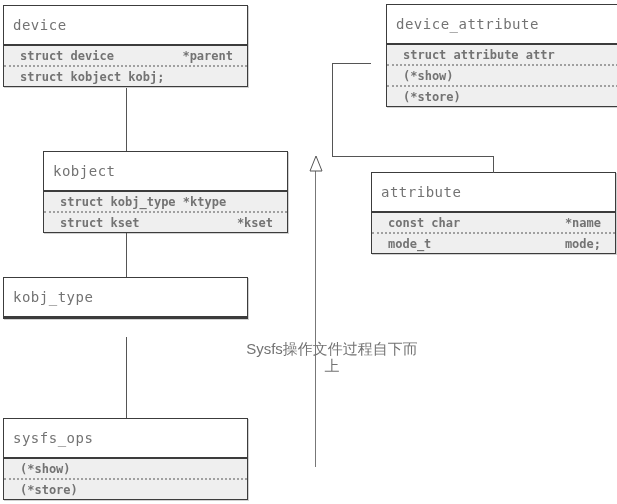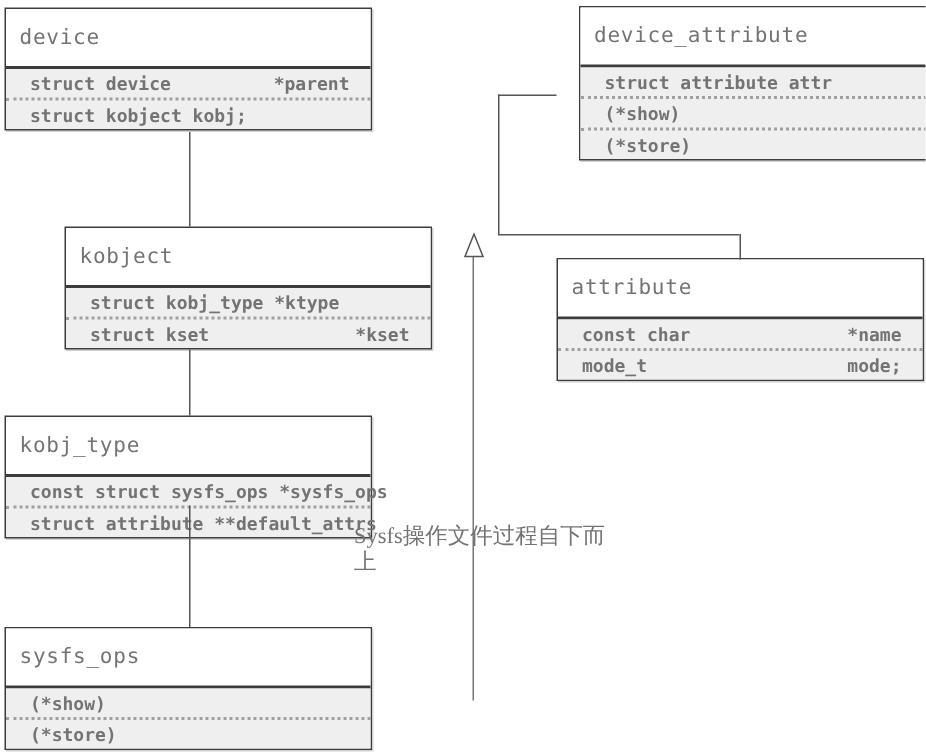--- a/index.html
+++ b/index.html
@@ -23,23 +23,23 @@
     height:19px;display:flex;align-items:center;justify-content:space-between;
     padding:0 14px 0 16px;font-size:12px;white-space:pre;font-weight:bold;
   }
   .uml-row + .uml-row{border-top:2px dotted #a0a0a0;}
   .vline,.hline{position:absolute;background:#555555;}
   .vline{width:1px;}
   .hline{height:1px;}
   .arrow-shaft{position:absolute;width:1px;background:#777777;}
   .arrow-head{position:absolute;}
   .annotation{
-    position:absolute;left:236px;top:350px;width:192px;
-    font-size:15px;line-height:17px;
-    font-family:Liberation Serif, serif;
+    position:absolute;left:236px;top:340px;width:192px;
+    text-align:center;font-size:15px;line-height:17px;
+    font-family:Liberation Sans, sans-serif;
     z-index:6;
   }
   .over{z-index:5;}
 </style>
 </head>
 <body>
 
 <div class="canvas">
 
   <div class="uml-box" style="left:3px;top:5px;">
@@ -65,30 +65,20 @@
       </div>
       <div class="uml-row">
         <span>struct kset</span>
         <span>*kset</span>
       </div>
     </div>
   </div>
 
   <div class="uml-box" style="left:3px;top:277px;">
     <div class="uml-title">kobj_type</div>
-    <div class="uml-rows">
-      <div class="uml-row">
-        <span>const struct sysfs_ops *sysfs_ops</span>
-        <span></span>
-      </div>
-      <div class="uml-row">
-        <span>struct attribute **default_attrs</span>
-        <span></span>
-      </div>
-    </div>
   </div>
 
   <div class="uml-box" style="left:3px;top:418px;">
     <div class="uml-title">sysfs_ops</div>
     <div class="uml-rows">
       <div class="uml-row">
         <span>(*show)</span>
         <span></span>
       </div>
       <div class="uml-row">

